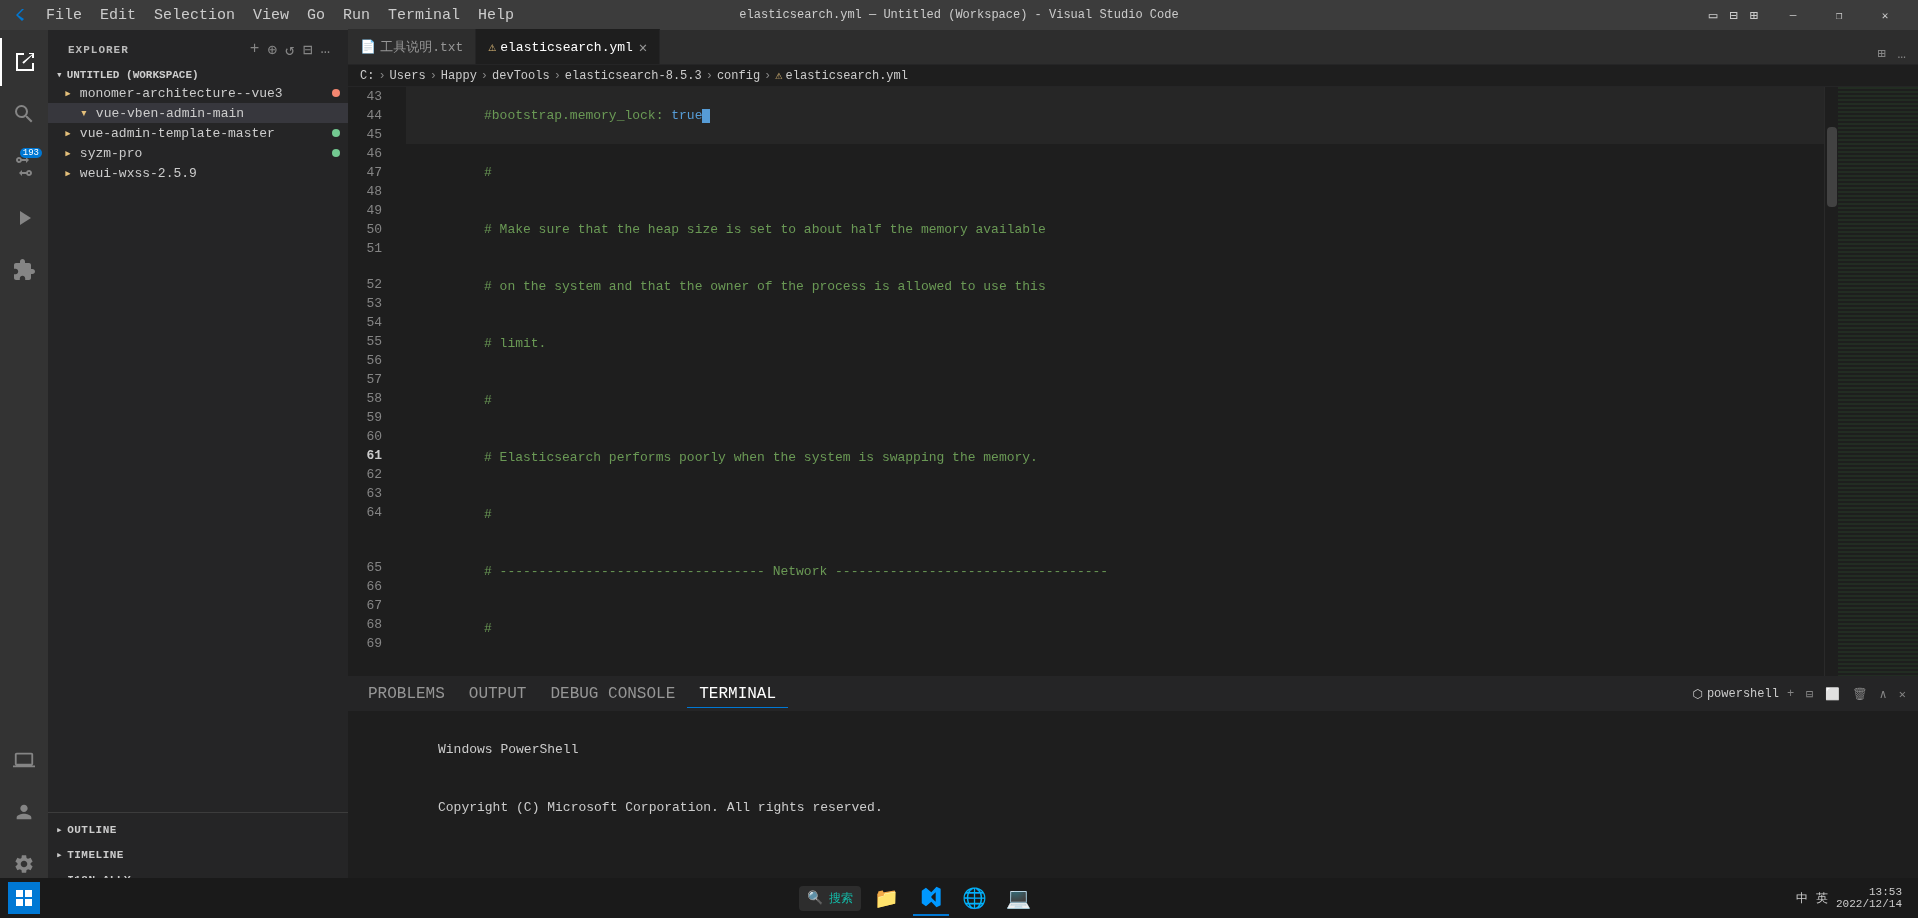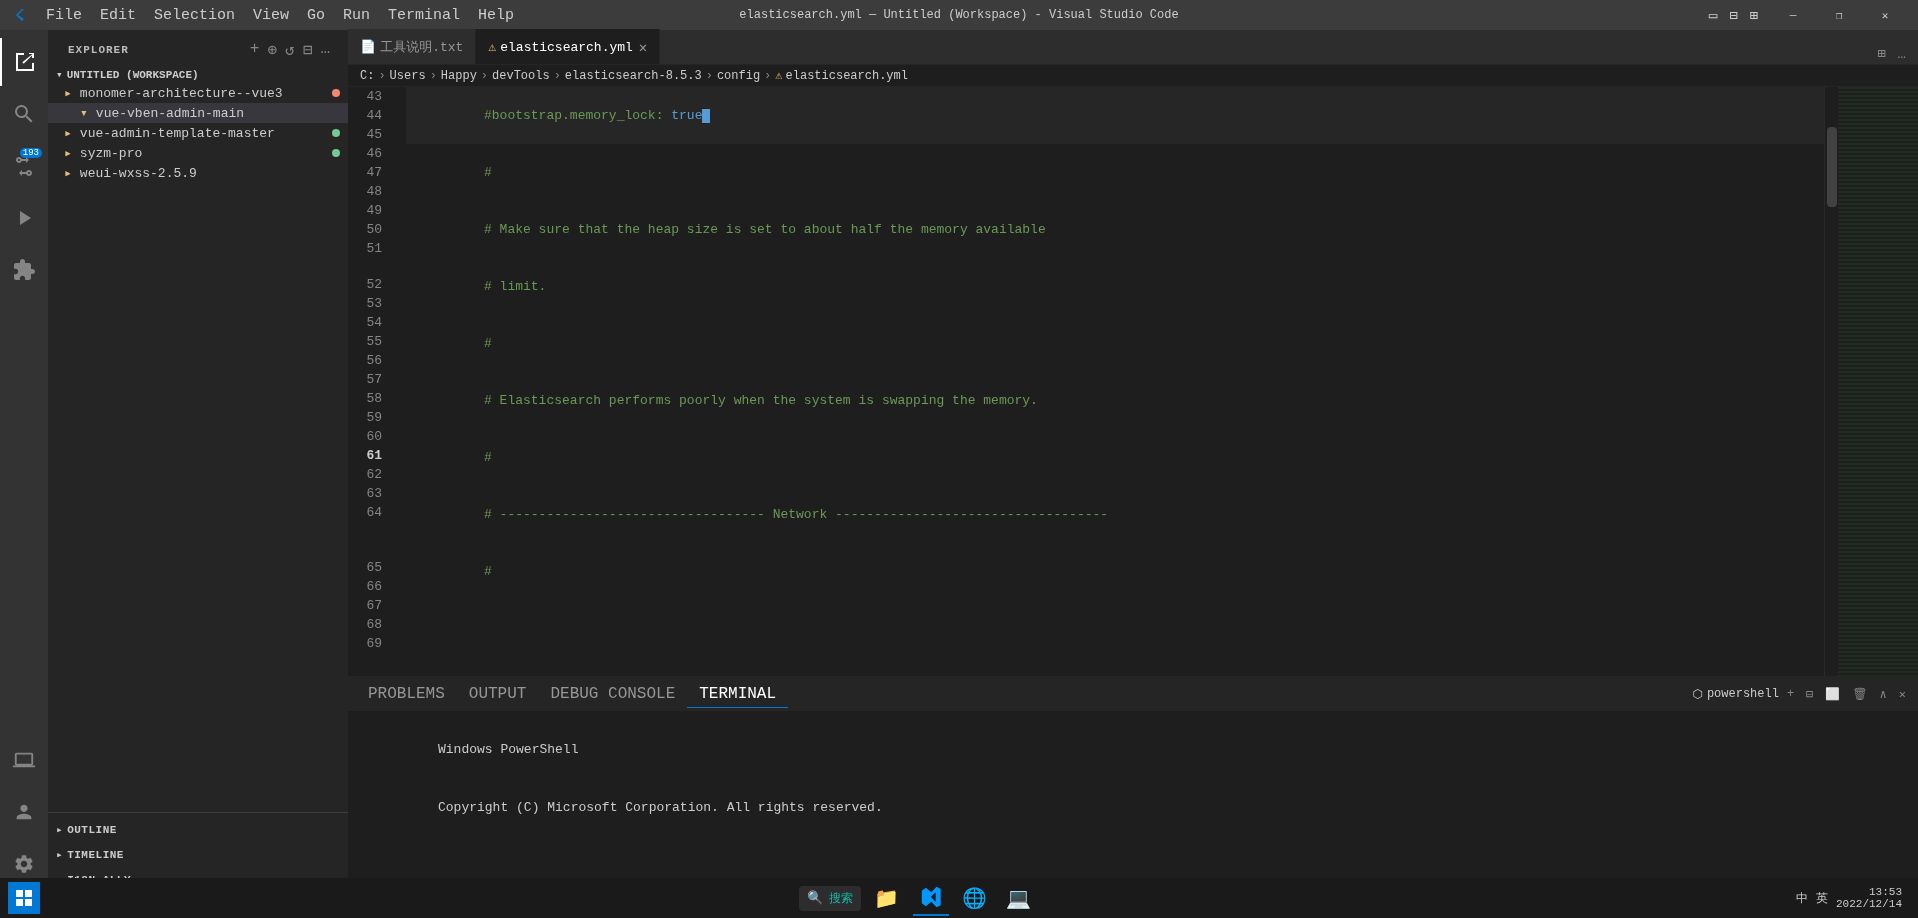--- a/index.html
+++ b/index.html
@@ -637,20 +637,23 @@
         </div>
 
         <div class="code-line">
           <span class="comment">#</span>
         </div>
 
         <div class="code-line">
           <span class="comment"># Make sure that the heap size is set to about half the memory available</span>
         </div>
 
+        <div class="code-line">
+          <span class="comment"># on the system and that the owner of the process is allowed to use this</span>
+        </div>
 
         <div class="code-line">
           <span class="comment"># limit.</span>
         </div>
 
         <div class="code-line">
           <span class="comment">#</span>
         </div>
 
         <div class="code-line">

